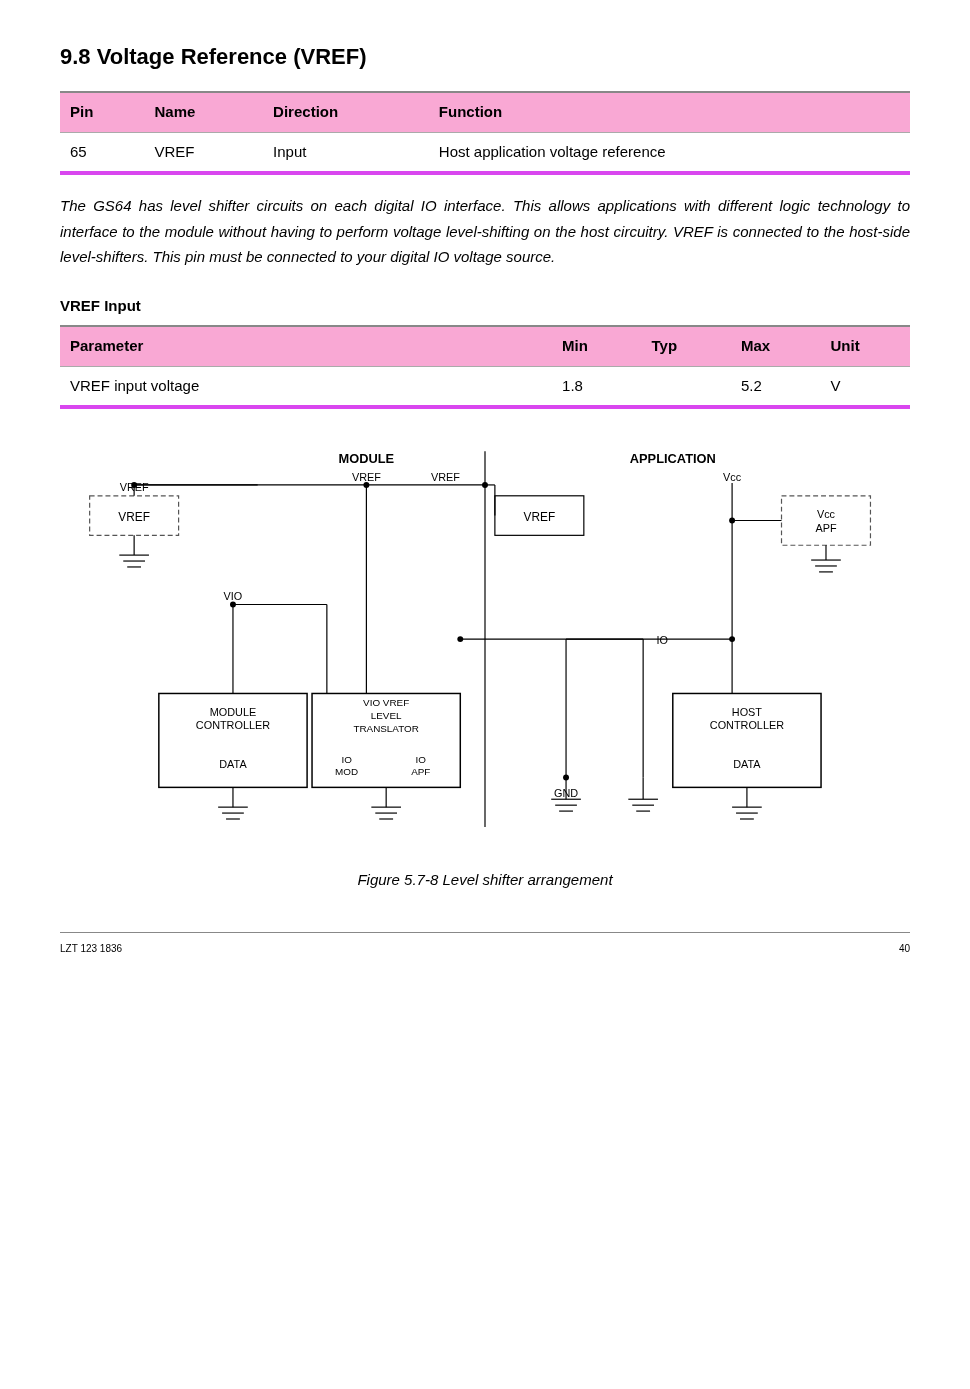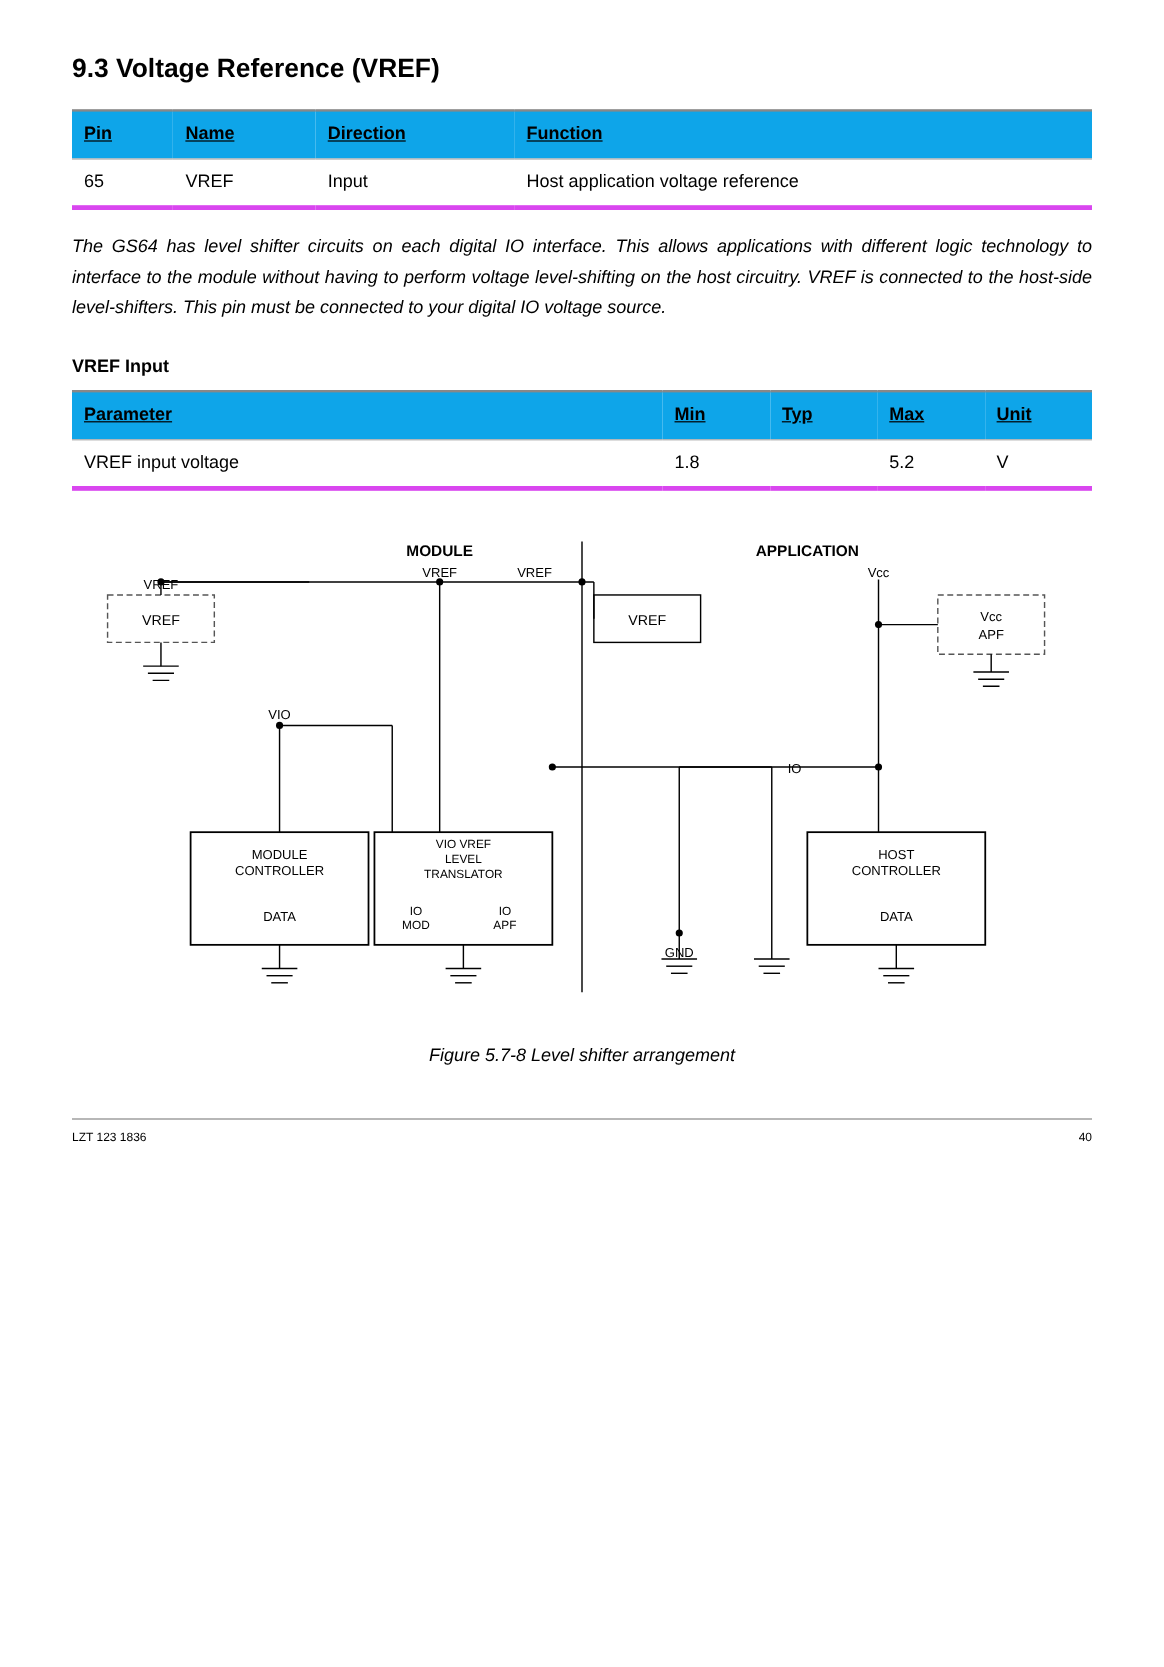--- a/index.html
+++ b/index.html
@@ -28,22 +28,21 @@
       border-bottom: 1px solid #aaa;
     }
     table tbody tr {
       border-bottom: 4px solid #d946ef;
     }
     table th {
       text-align: left;
       padding: 8px 10px;
       font-weight: bold;
       font-size: 15px;
-      background: #0ea5e9;
-      text-decoration: underline;
+      background: #f9a8d4;
     }
     table td {
       padding: 8px 10px;
       font-size: 15px;
     }
     table td.center, table th.center {
       text-align: left;
     }
     .body-text {
       font-size: 15px;
@@ -76,21 +75,21 @@
       text-align: center;
       font-size: 15px;
       font-style: italic;
       margin-top: 8px;
       margin-bottom: 20px;
     }
   </style>
 </head>
 <body>
 
-<h2>9.3   Voltage Reference (VREF)</h2>
+<h2>9.8   Voltage Reference (VREF)</h2>
 
 <table>
   <thead>
     <tr>
       <th>Pin</th>
       <th>Name</th>
       <th class="center">Direction</th>
       <th>Function</th>
     </tr>
   </thead>

